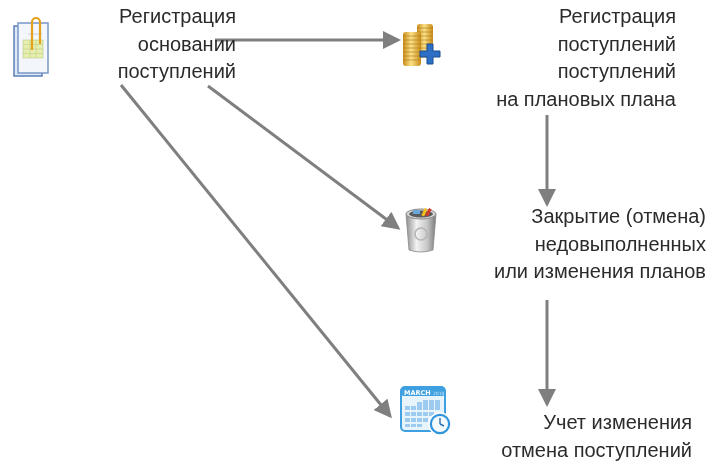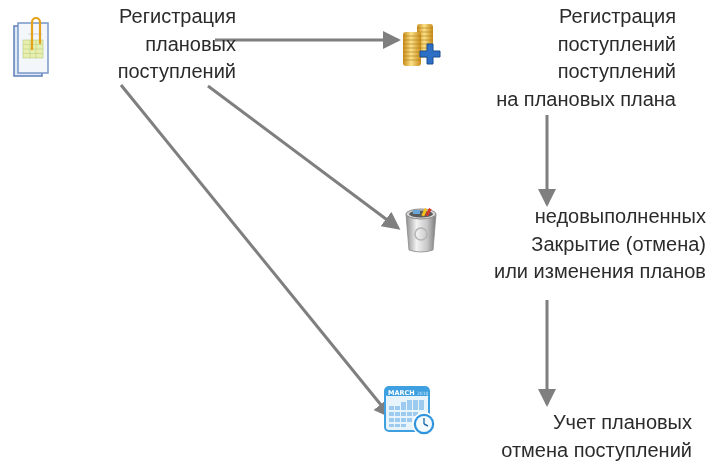--- a/index.html
+++ b/index.html
@@ -36,21 +36,21 @@
     <line x1="13" y1="39.5" x2="33" y2="39.5" stroke="#c0cf80" stroke-width="0.6"></line>
     <line x1="20" y1="26" x2="20" y2="44" stroke="#c0cf80" stroke-width="0.6"></line>
     <line x1="26" y1="26" x2="26" y2="44" stroke="#c0cf80" stroke-width="0.6"></line>
     <line x1="18" y1="20" x2="32" y2="20" stroke="#c8d0dc" stroke-width="1"></line>
     <path d="M22 36 V8 a4 4 0 0 1 8 0 V30" fill="none" stroke="#e3a21a" stroke-width="2.2"></path>
   </svg>
 </div>
 
 <div class="node-text" style="left:56px;top:3px;width:180px;">
   <span>Регистрация</span>
-  <span>плановых</span>
+  <span>основании</span>
   <span>поступлений</span>
 </div>
 
 <div class="icon" style="left:400px;top:22px;width:42px;height:46px;">
   <svg width="42" height="46" viewBox="0 0 42 46">
     <defs>
       <linearGradient id="gold" x1="0" x2="1">
         <stop offset="0" stop-color="#c88a16"></stop>
         <stop offset="0.45" stop-color="#fbe28a"></stop>
         <stop offset="1" stop-color="#c88a16"></stop>
@@ -101,26 +101,26 @@
     <ellipse cx="18" cy="8" rx="15" ry="5" fill="#d8d8d8" stroke="#8a8a8a" stroke-width="1"></ellipse>
     <ellipse cx="18" cy="8" rx="12" ry="3.5" fill="#5b5b5b"></ellipse>
     <rect x="20" y="2" width="3" height="8" fill="#f2c21a" transform="rotate(25 21 6)"></rect>
     <rect x="24" y="2" width="3" height="8" fill="#d43a2a" transform="rotate(30 25 6)"></rect>
     <rect x="10" y="4" width="7" height="4" fill="#6aa6d8"></rect>
     <circle cx="18" cy="28" r="6" fill="none" stroke="#b5b5b5" stroke-width="1.6"></circle>
   </svg>
 </div>
 
 <div class="node-text" style="left:430px;top:203px;width:276px;">
+  <span>Закрытие (отмена)</span>
   <span>недовыполненных</span>
-  <span>Закрытие (отмена)</span>
   <span>или изменения планов</span>
 </div>
 
-<div class="icon" style="left:384px;top:386px;width:54px;height:52px;">
+<div class="icon" style="left:400px;top:386px;width:54px;height:52px;">
   <svg width="54" height="52" viewBox="0 0 54 52">
     <rect x="1" y="1" width="44" height="44" rx="4" fill="#e8f4fc" stroke="#3ea0e0" stroke-width="2"></rect>
     <rect x="1" y="1" width="44" height="9" rx="3" fill="#3ea0e0"></rect>
     <text x="4" y="8.5" font-size="6.5" font-weight="bold" fill="#ffffff" font-family="DejaVu Sans, sans-serif">MARCH</text>
     <text x="33" y="8.5" font-size="4.5" fill="#cfe8fa" font-family="DejaVu Sans, sans-serif">2010</text>
     <g fill="#9ccbef">
       <rect x="5" y="20" width="5" height="4"></rect>
         <rect x="11" y="20" width="5" height="4"></rect>
         <rect x="17" y="16" width="5" height="8"></rect>
         <rect x="23" y="14" width="5" height="10"></rect>
@@ -140,15 +140,15 @@
         <rect x="17" y="38" width="5" height="3"></rect>
     </g>
     <circle cx="40" cy="38" r="11" fill="#2e95de" stroke="#ffffff" stroke-width="1.5"></circle>
     <circle cx="40" cy="38" r="8" fill="#f4fbff"></circle>
     <line x1="40" y1="38" x2="40" y2="32" stroke="#2a6fa8" stroke-width="1.4"></line>
     <line x1="40" y1="38" x2="44" y2="40" stroke="#2a6fa8" stroke-width="1.4"></line>
   </svg>
 </div>
 
 <div class="node-text" style="left:432px;top:409px;width:260px;">
-  <span>Учет плановых</span>
+  <span>Учет изменения</span>
   <span>отмена поступлений</span>
 </div>
 
 </body></html>

